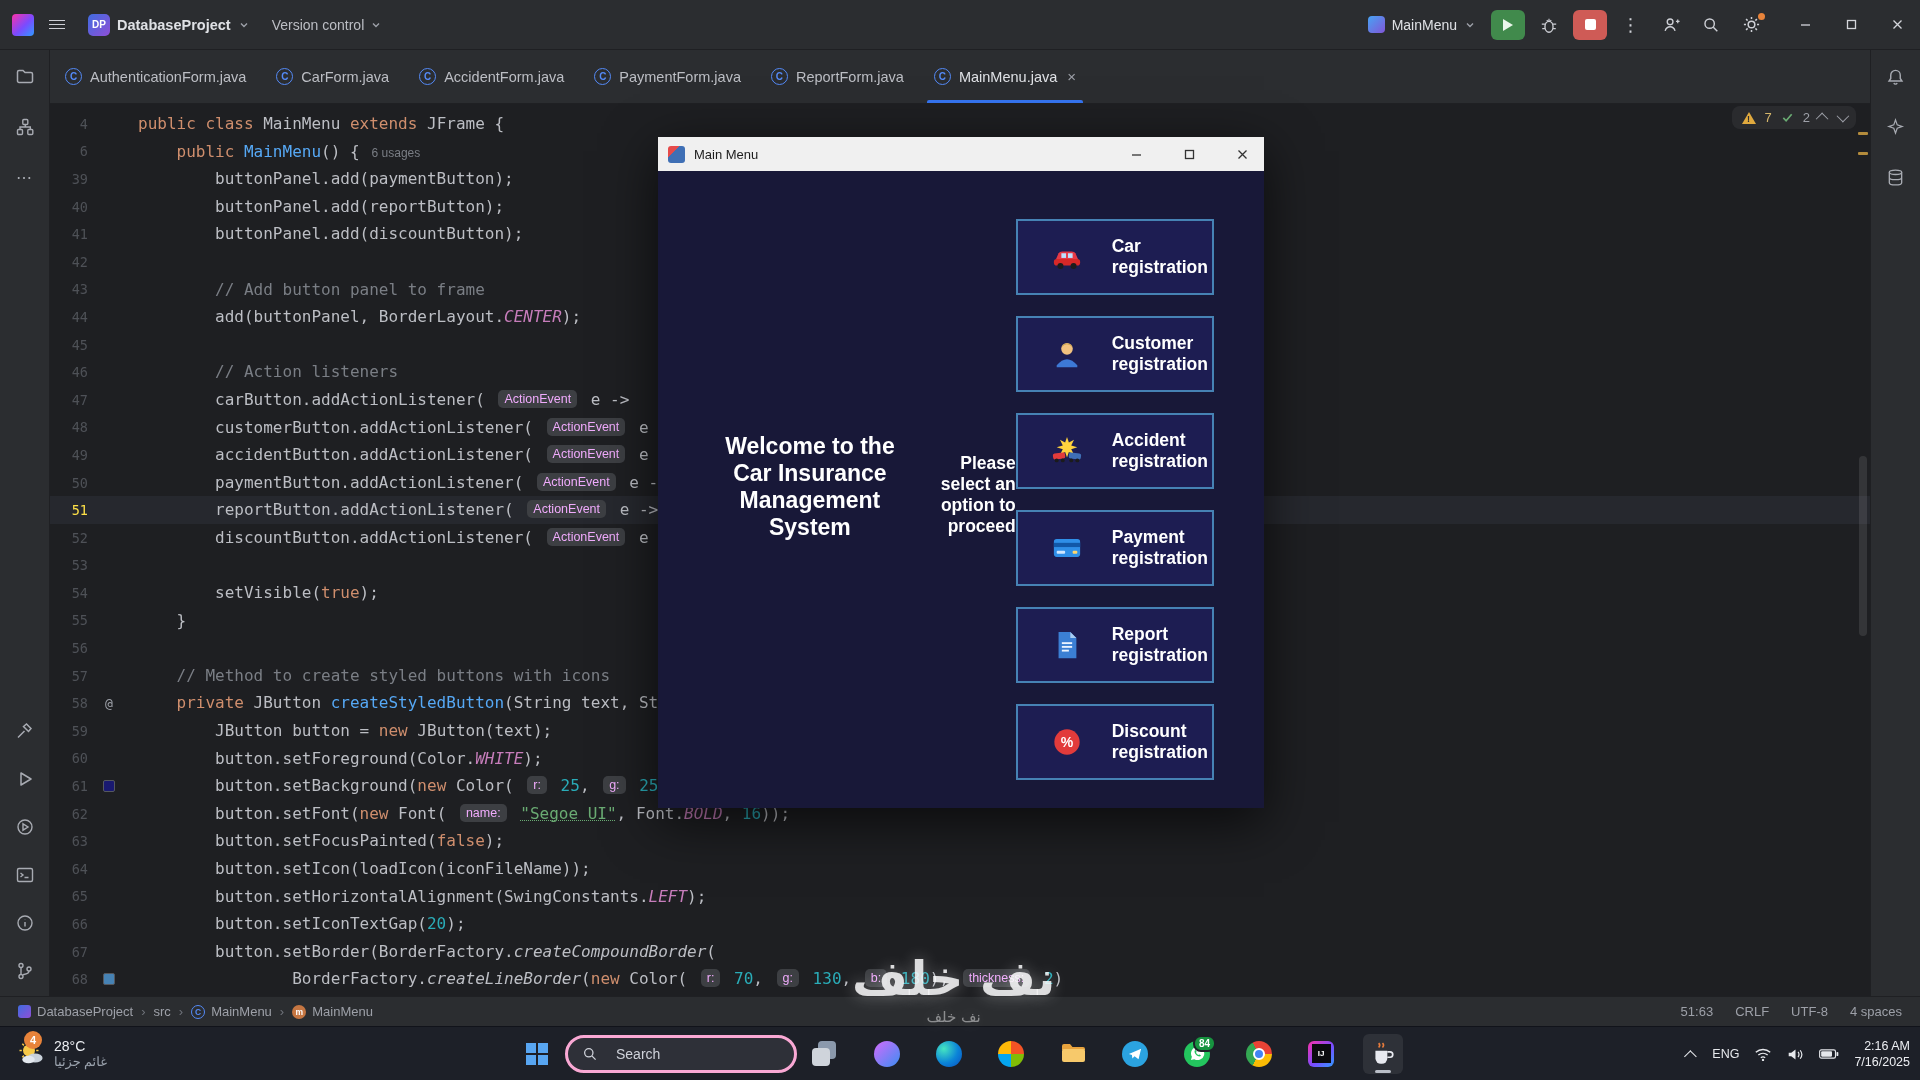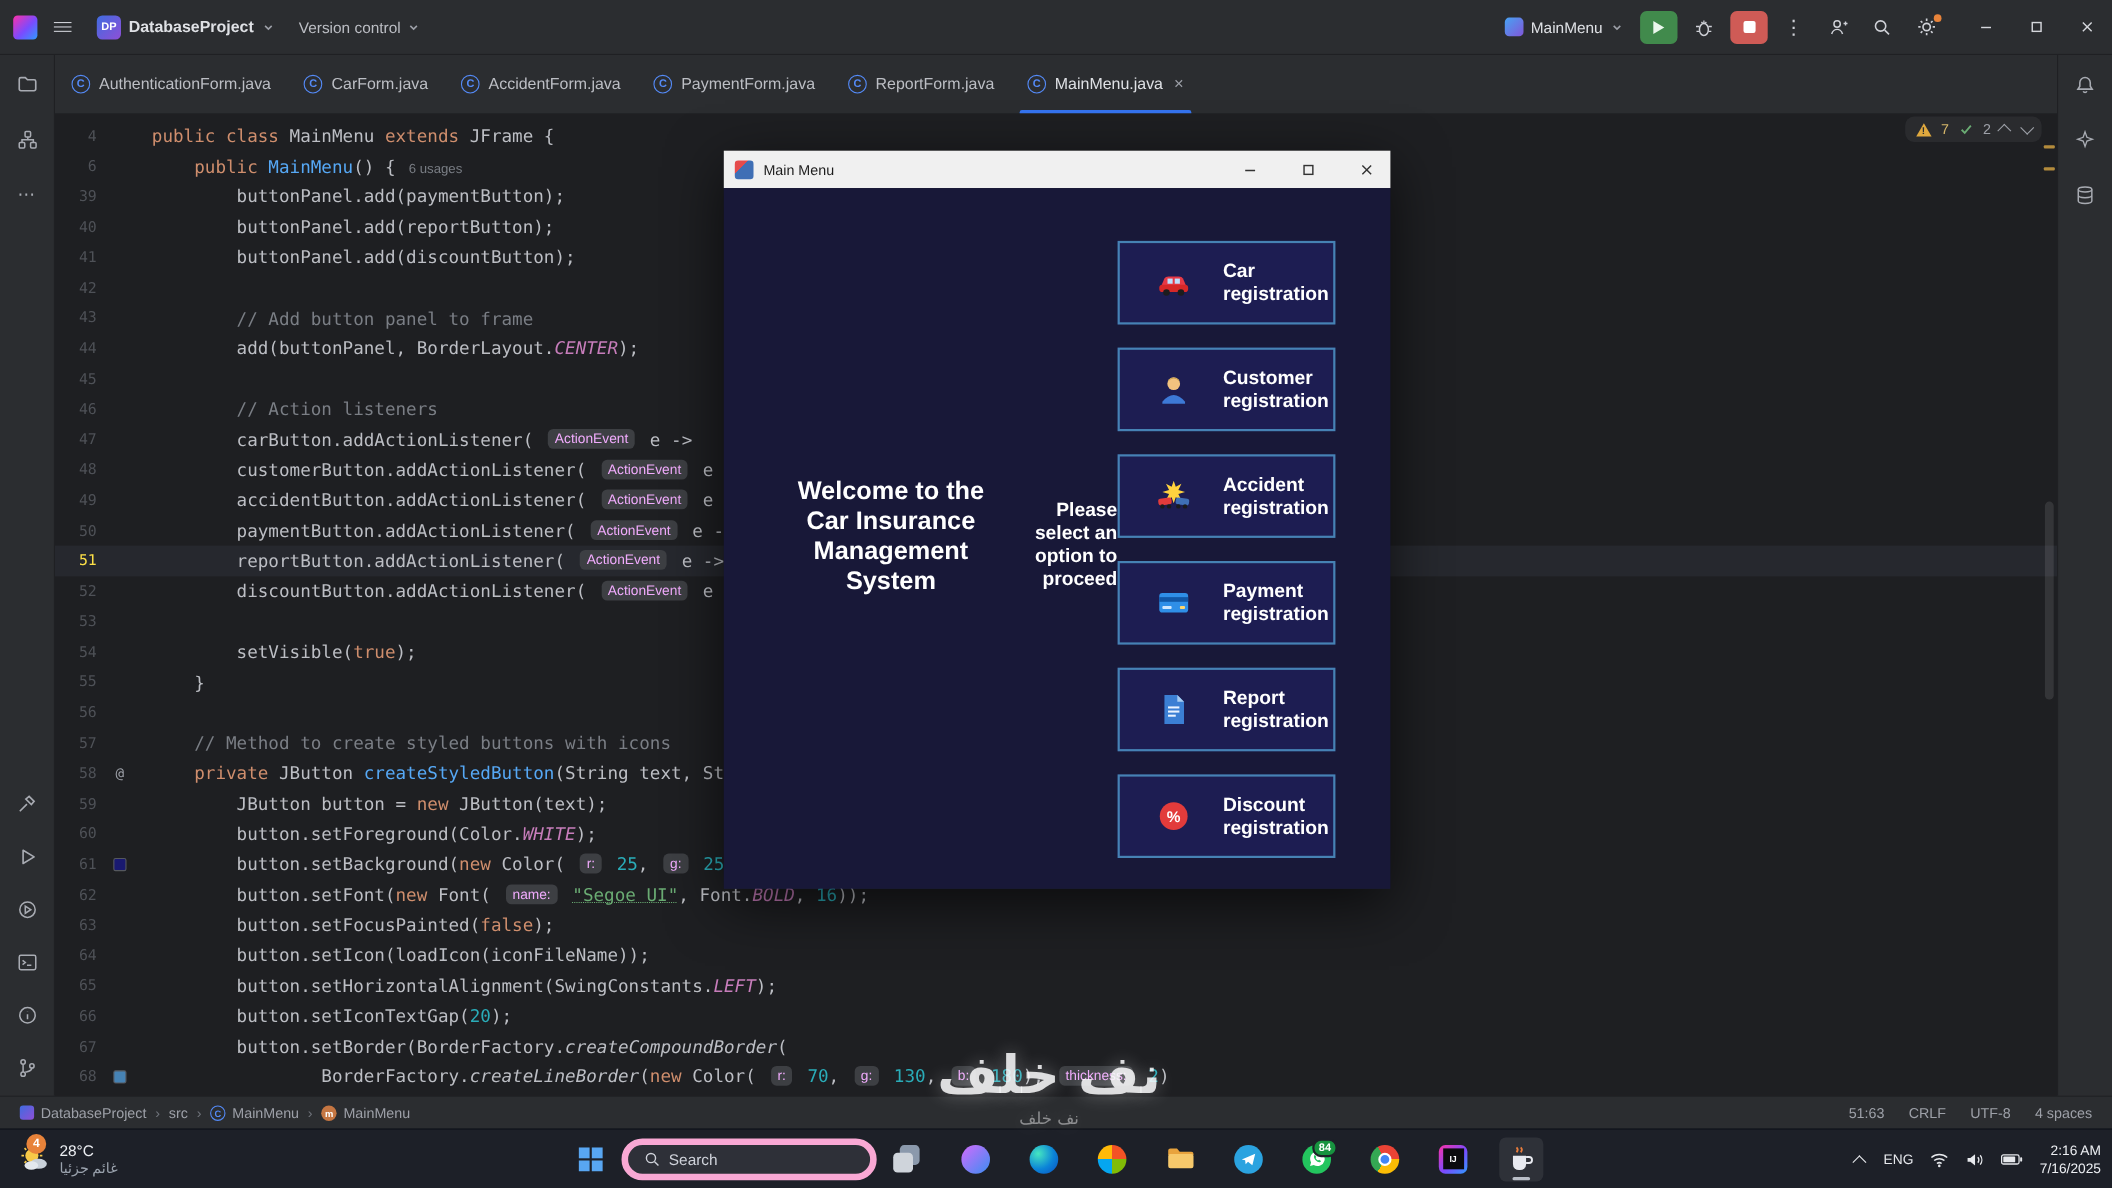--- a/index.html
+++ b/index.html
@@ -116,22 +116,22 @@
   
   .taskbar{position:relative;height:54px;background:#1d2028;border-top:1px solid #11131a;
     display:flex;align-items:center}
   .weather{position:absolute;left:10px;top:0;height:54px;display:flex;align-items:center;gap:8px;padding-left:6px}
   .wbadge{position:absolute;left:14px;top:4px;width:18px;height:18px;border-radius:50%;background:#e8833a;
     color:#fff;font-size:11px;font-weight:bold;display:grid;place-items:center;z-index:2}
   .wtemp{color:#eceef2;font-size:14px}
   .wdesc{color:#9aa2ad;font-size:13px;font-family:Liberation Serif, serif}
   .tb-center{position:absolute;left:50%;transform:translateX(-50%);display:flex;align-items:center;gap:8px;height:54px}
   .startbtn{width:40px;height:40px;border-radius:6px;display:grid;place-items:center}
-  .search-pill{width:232px;height:38px;border-radius:19px;background:#2e3038;border:6px solid #f9a8d4;
-    display:flex;align-items:center;gap:7px;padding-left:14px;color:#cfd2da;font-size:14px}
+  .search-pill{width:232px;height:38px;border-radius:19px;background:#2e3038;border:3px solid #f9a8d4;
+    display:flex;align-items:center;gap:18px;padding-left:14px;color:#cfd2da;font-size:14px}
   .apps{display:flex;gap:22px}
   .app{position:relative;width:40px;height:40px;border-radius:6px;display:grid;place-items:center}
   .app.active{background:rgba(255,255,255,.08)}
   .app.active::after{content:"";position:absolute;bottom:1px;left:50%;transform:translateX(-50%);
     width:16px;height:3px;border-radius:2px;background:#b9bec7}
   .app-ic{display:grid;place-items:center}
   .app-badge{position:absolute;top:1px;right:1px;background:#17933f;color:#fff;font-size:10px;font-weight:bold;
     border-radius:8px;padding:1px 4px;border:2px solid #1d2028}
   .gen-circle{width:26px;height:26px;border-radius:50%;display:inline-block}
   .gen-square{width:26px;height:26px;border-radius:6px;display:inline-block}

